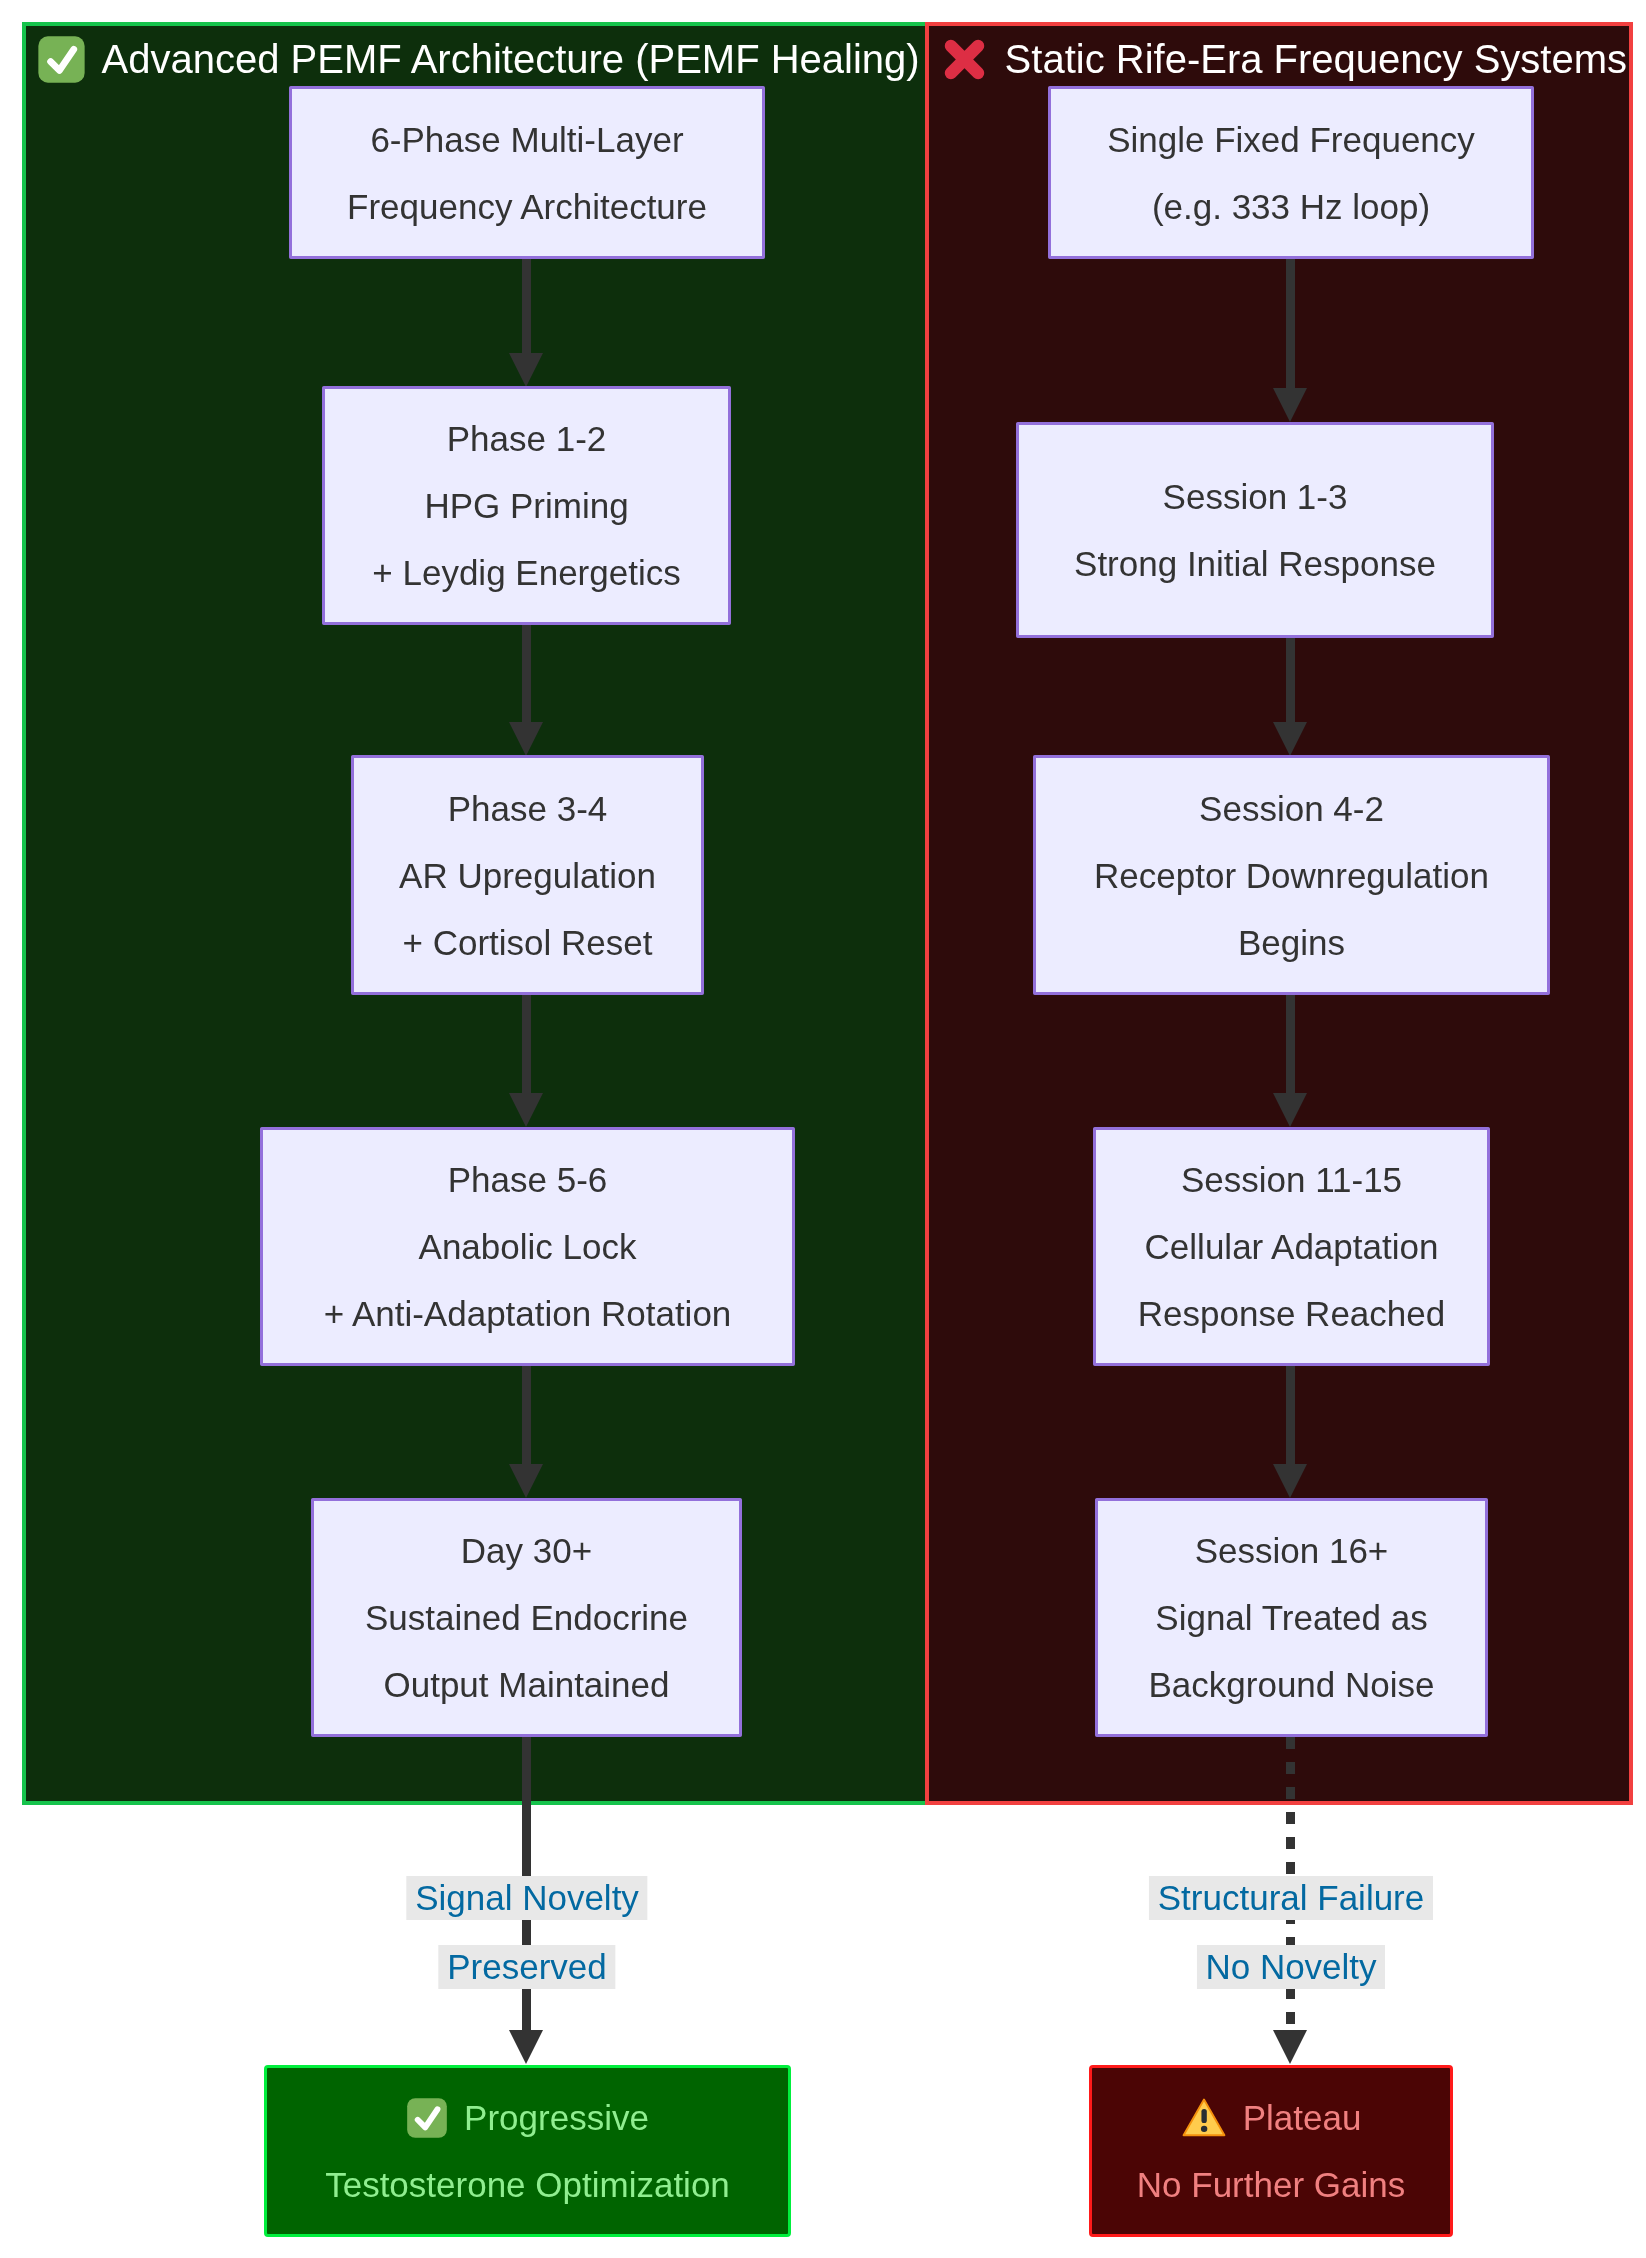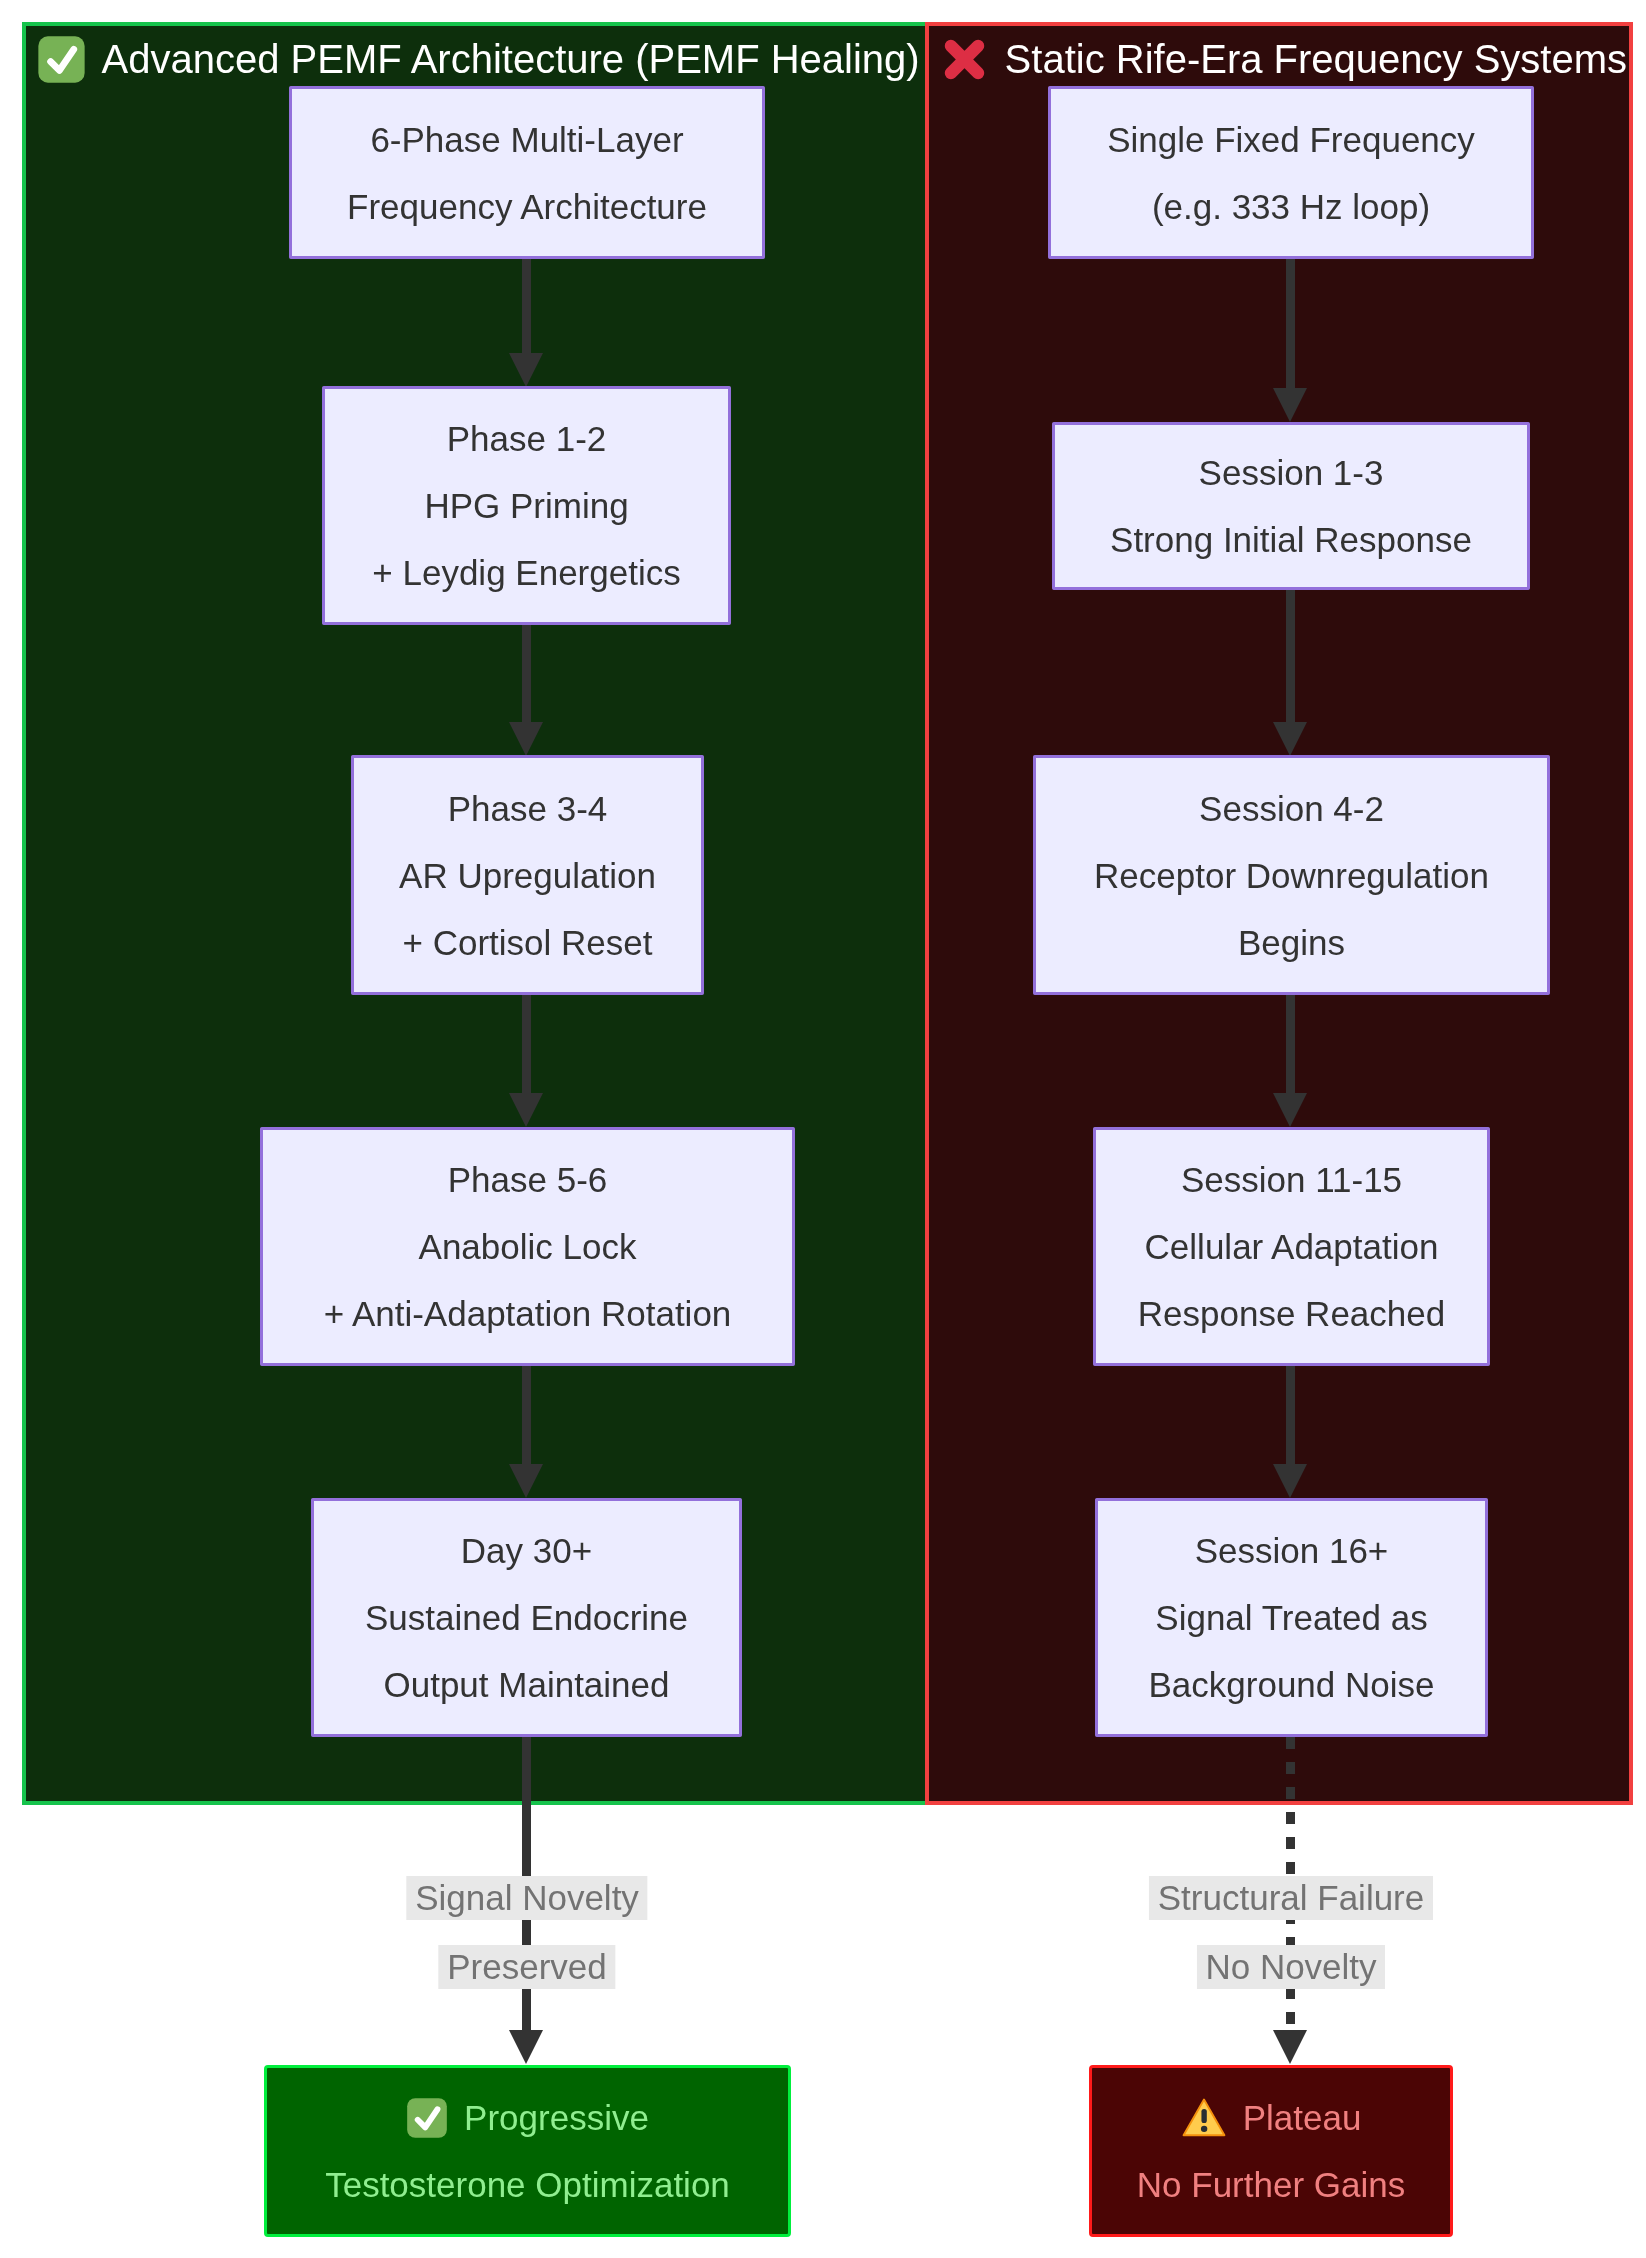--- a/index.html
+++ b/index.html
@@ -21,21 +21,21 @@
         text-align:center;color:#333333;font-size:35px;line-height:67px;
         box-sizing:border-box;z-index:3;}
   
   .aline{position:absolute;width:8.8px;background:#333333;z-index:2;}
   .aline.dotted{background:repeating-linear-gradient(to bottom,#333333 0 12.4px,transparent 12.4px 25px);}
   .ahead{position:absolute;width:0;height:0;border-left:17.6px solid transparent;
          border-right:17.6px solid transparent;border-top:34px solid #333333;z-index:2;}
   
   .edge-label{position:absolute;display:flex;flex-direction:column;align-items:center;
               gap:25px;transform:translateX(-50%);z-index:4;}
-  .edge-label span{background:#e8e8e8;color:#737373;font-size:35px;line-height:42px;
+  .edge-label span{background:#e8e8e8;color:#0369a1;font-size:35px;line-height:42px;
                    padding:0.9px 8.8px;white-space:nowrap;}
   
   .result{position:absolute;display:flex;flex-direction:column;align-items:center;
           justify-content:center;text-align:center;font-size:35px;line-height:67px;
           box-sizing:border-box;border-radius:4px;z-index:3;}
   .result .rline{display:flex;align-items:center;justify-content:center;gap:16px;}
   .result.green{background:#006400;border:3.5px solid #00ef3c;color:#90EE90;}
   .result.red{background:#4b0505;border:3.5px solid #ff1a1a;color:#F08080;}
   .icon{display:inline-flex;}
   .icon svg{display:block;}
@@ -120,21 +120,21 @@
   <div class="node" style="left:311px;top:1498px;width:431px;height:239px;">
     <span>Day 30+</span>
     <span>Sustained Endocrine</span>
     <span>Output Maintained</span>
   </div>
 
   <div class="node" style="left:1048px;top:86px;width:486px;height:173px;">
     <span>Single Fixed Frequency</span>
     <span>(e.g. 333 Hz loop)</span>
   </div>
-  <div class="node" style="left:1052px;top:422px;width:478px;height:168px;">
+  <div class="node" style="left:1016px;top:422px;width:478px;height:216px;">
     <span>Session 1-3</span>
     <span>Strong Initial Response</span>
   </div>
   <div class="node" style="left:1033px;top:755px;width:517px;height:240px;">
     <span>Session 4-2</span>
     <span>Receptor Downregulation</span>
     <span>Begins</span>
   </div>
   <div class="node" style="left:1093px;top:1127px;width:397px;height:239px;">
     <span>Session 11-15</span>

